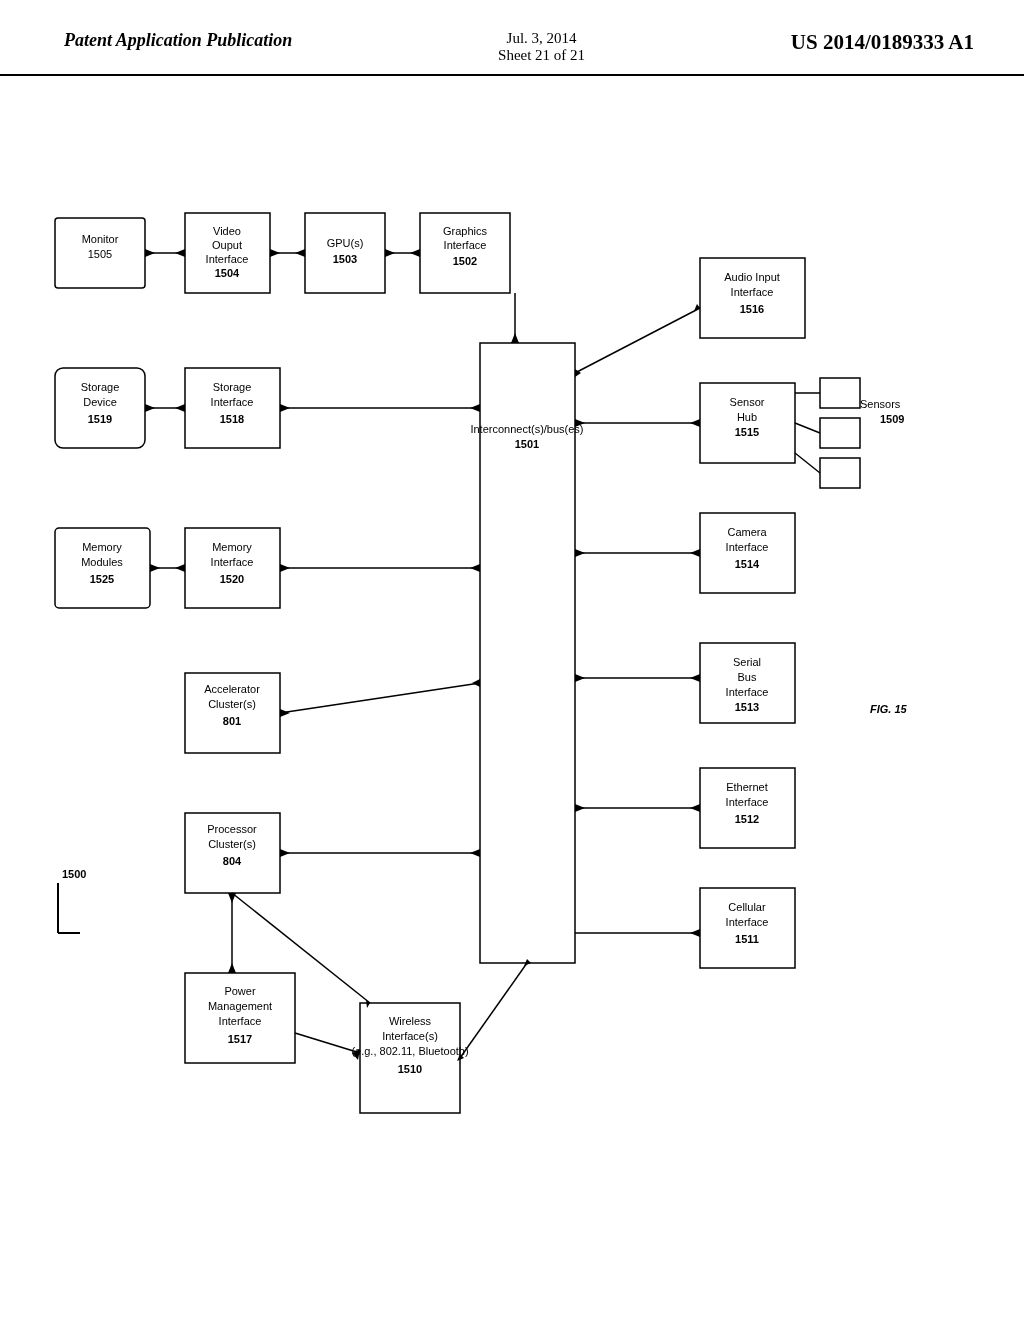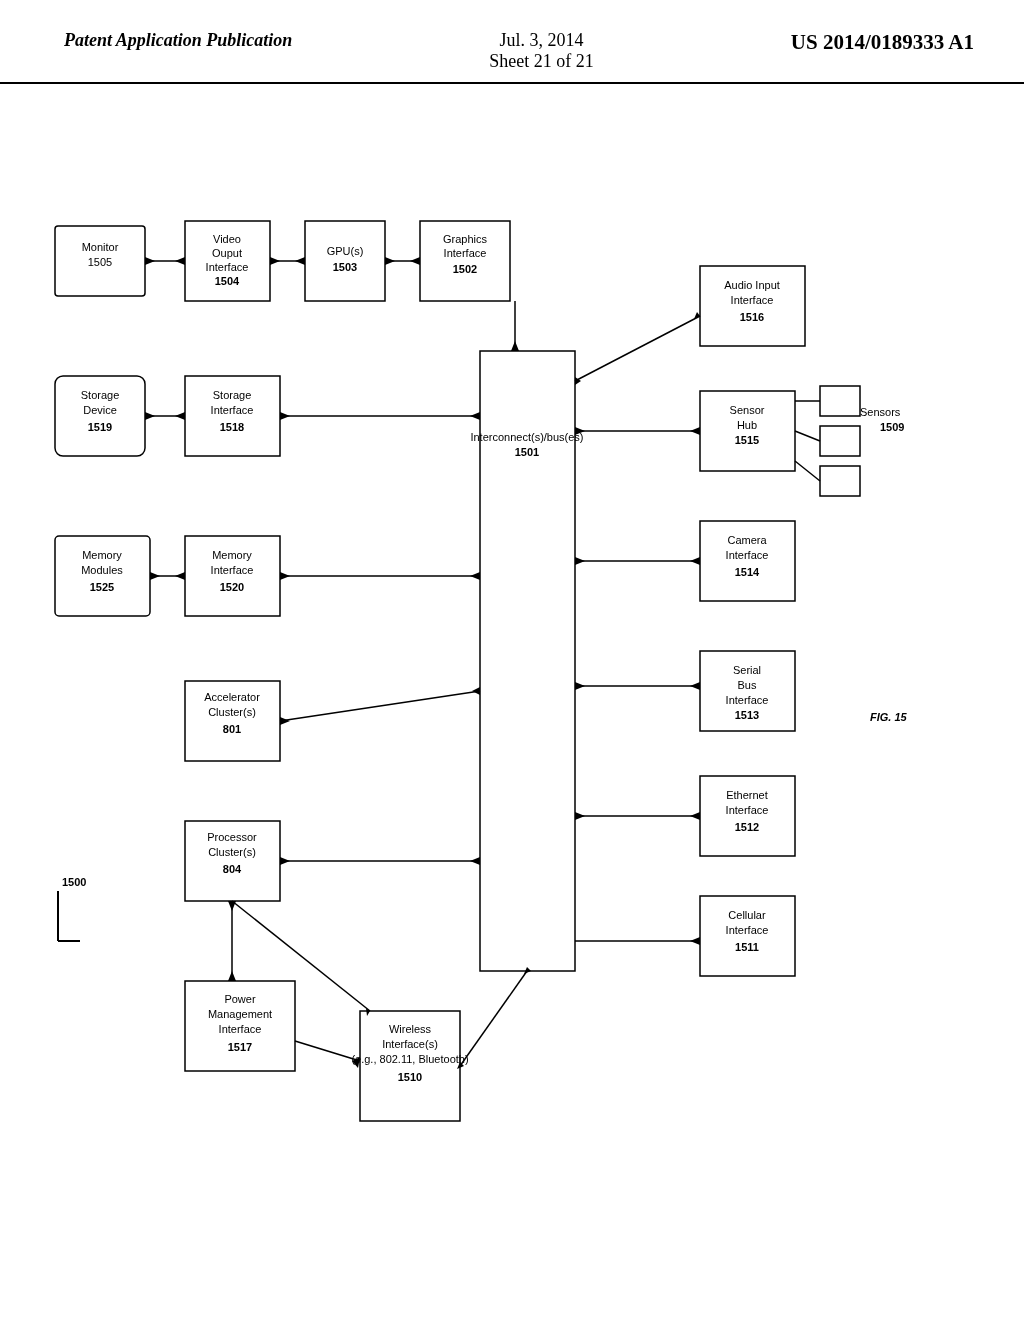--- a/index.html
+++ b/index.html
@@ -21,21 +21,21 @@
     }
 
     .header-left {
       font-size: 18px;
       font-weight: bold;
       font-style: italic;
     }
 
     .header-center {
       text-align: center;
-      font-size: 18px;
+      font-size: 15px;
     }
 
     .header-right {
       font-size: 21px;
       font-weight: bold;
     }
 
     .diagram-area {
       position: relative;
       width: 100%;

